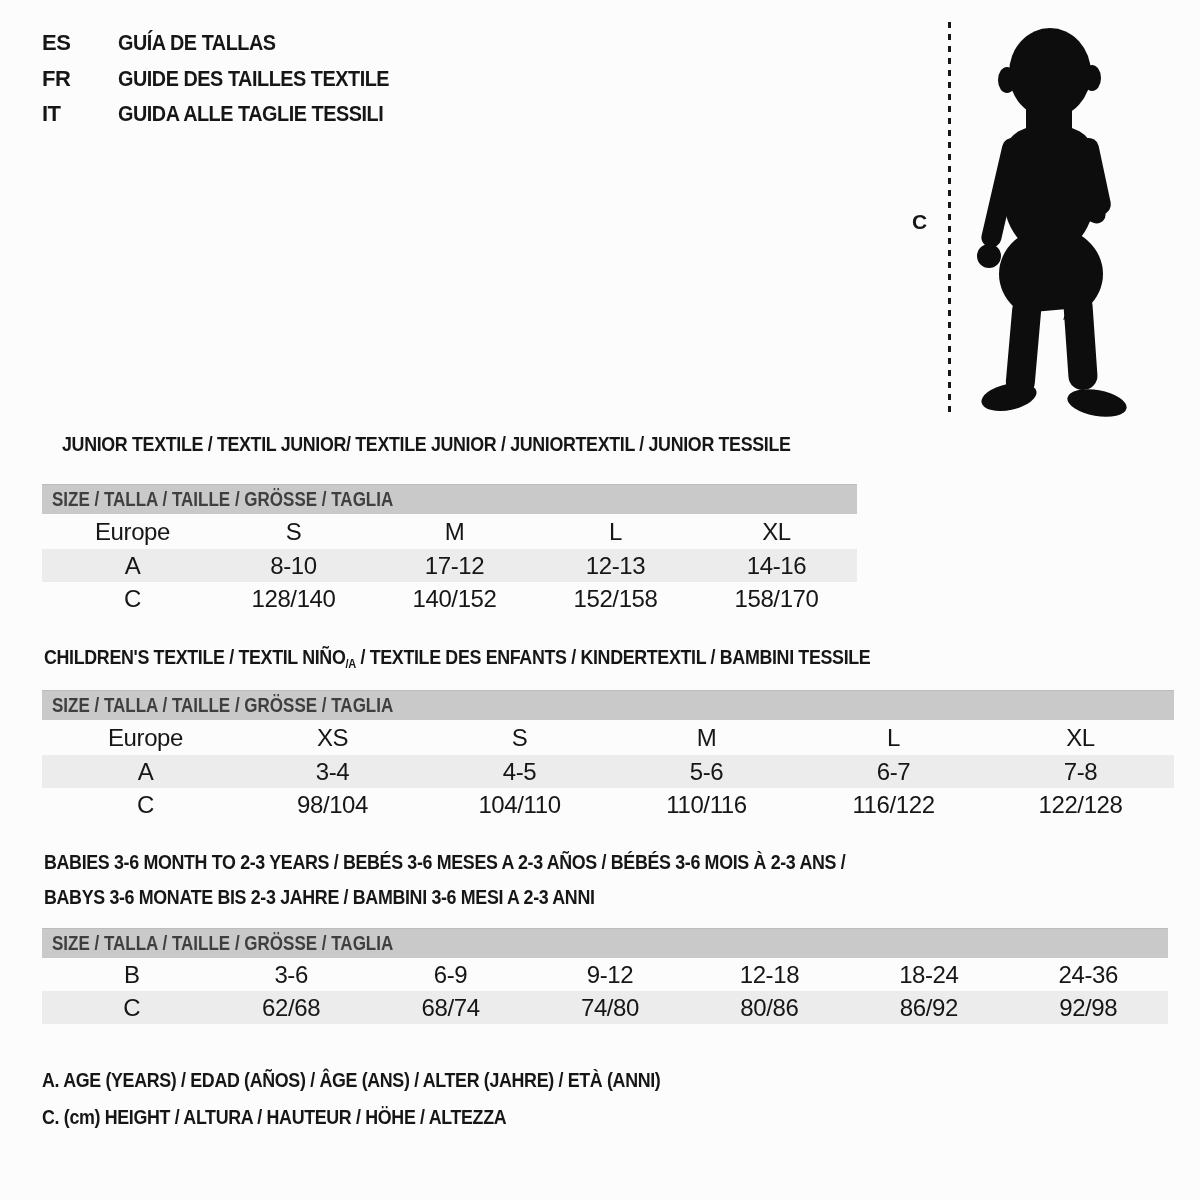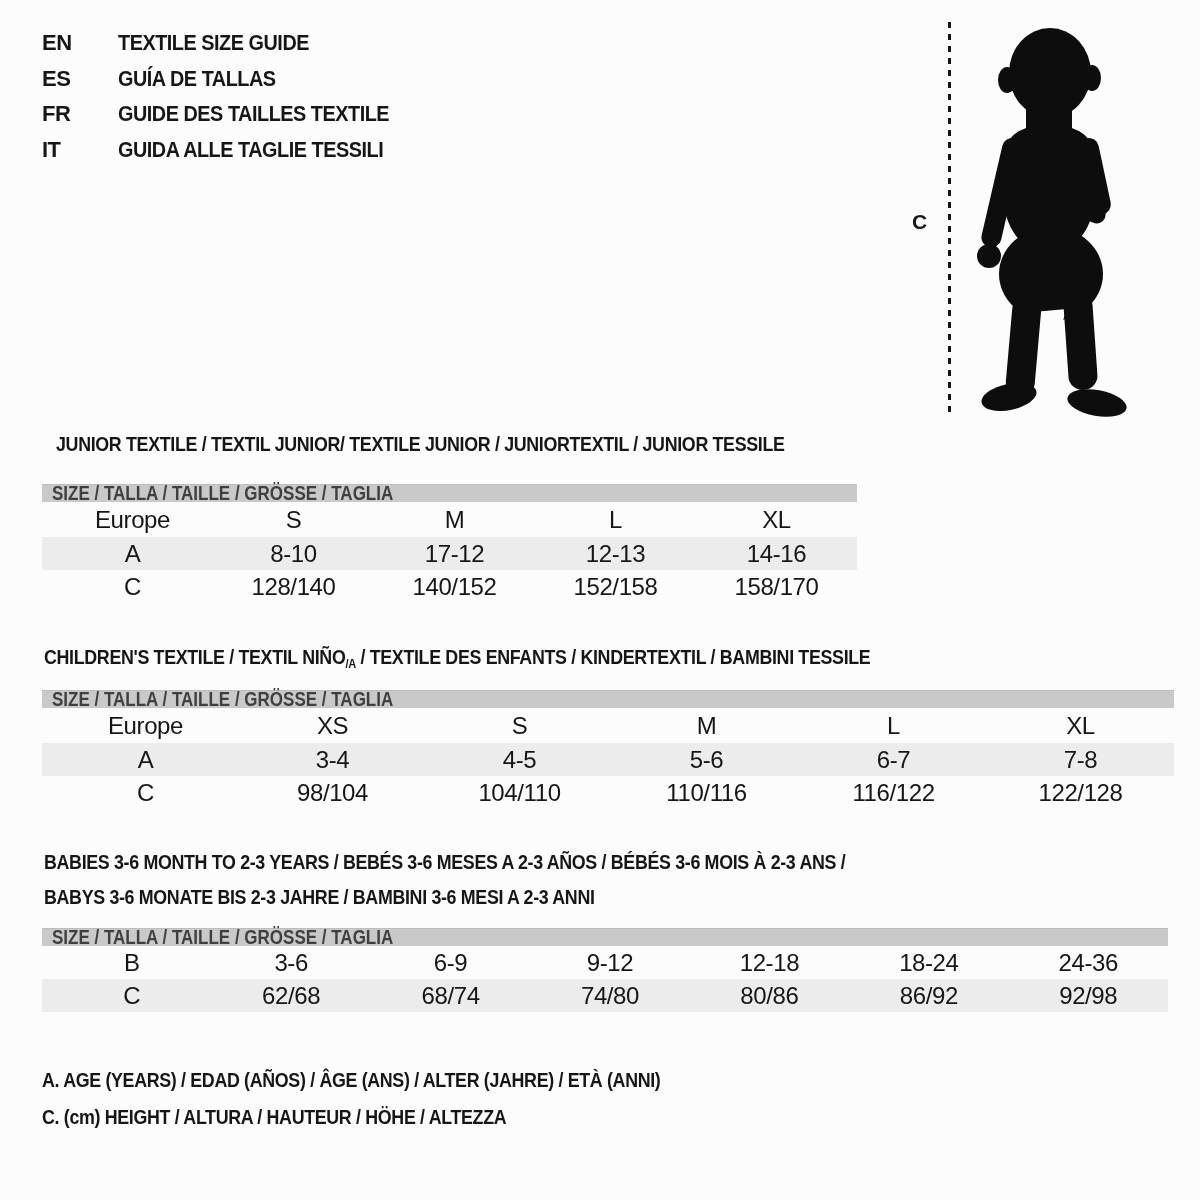--- a/index.html
+++ b/index.html
@@ -33,42 +33,38 @@
   .height-label{left:912px;top:210px;font-weight:700;font-size:21px;}
   .baby-svg{left:962px;top:16px;}
 
   
   .section-title{
     font-weight:700;font-size:21px;letter-spacing:-0.4px;white-space:nowrap;
   }
   .ttl-sub{font-size:13px;vertical-align:-4px;font-weight:700;}
   .tbl{left:42px;}
   .tbl-bar{
-    height:18px;background:#c9c9c9;border-top:1px solid #bdbdbd;
+    height:30px;background:#c9c9c9;border-top:1px solid #bdbdbd;
     display:flex;align-items:center;padding-left:10px;box-sizing:border-box;
     font-weight:700;font-size:20px;color:#3f3f3f;
   }
   .trow{display:flex;align-items:center;height:33px;font-size:24px;letter-spacing:-0.4px;}
   .trow.sizes{height:35px;}
   .trow.shaded{background:#ececec;}
   .trow .lbl{width:100px;padding-left:10px;box-sizing:border-box;}
   .trow .c{flex:1;text-align:center;}
 
   
   .legend{top:1068px;left:42px;}
   .legend-line{height:36.5px;font-weight:700;font-size:21px;letter-spacing:-0.4px;}
 </style>
 </head>
 <body>
 
 <div class="abs lang-block">
-  <div class="lang-row">
-    <span class="lang-code">EN</span>
-    <span class="lang-label condensed90">TEXTILE SIZE GUIDE</span>
-  </div>
   <div class="lang-row">
     <span class="lang-code">ES</span>
     <span class="lang-label condensed90">GUÍA DE TALLAS</span>
   </div>
   <div class="lang-row">
     <span class="lang-code">FR</span>
     <span class="lang-label condensed90">GUIDE DES TAILLES TEXTILE</span>
   </div>
   <div class="lang-row">
     <span class="lang-code">IT</span>
@@ -94,21 +90,21 @@
   </g>
   <path d="M71,296 L105,293 L89,338 Z" fill="#fcfcfc"></path>
   <g fill="#0d0d0d">
     <rect x="47" y="280" width="29" height="100" rx="14" transform="rotate(5 61 330)"></rect>
     <rect x="104" y="276" width="29" height="98" rx="14" transform="rotate(-4 118 325)"></rect>
     <ellipse cx="47" cy="381" rx="28" ry="13" transform="rotate(-12 47 381)"></ellipse>
     <ellipse cx="135" cy="387" rx="30" ry="13" transform="rotate(10 135 387)"></ellipse>
   </g>
 </svg>
 
-<div class="abs section-title" style="top:432px;left:56px;">
+<div class="abs section-title" style="top:432px;left:62px;">
   <span class="condensed">JUNIOR TEXTILE / TEXTIL JUNIOR/ TEXTILE JUNIOR / JUNIORTEXTIL / JUNIOR TESSILE</span>
 </div>
 <div class="abs tbl" style="top:484px;width:815px;">
   <div class="tbl-bar">
     <span class="condensed">SIZE / TALLA / TAILLE / GRÖSSE / TAGLIA</span>
   </div>
   <div class="trow sizes">
     <div class="c lbl">Europe</div>
     <div class="c">S</div>
     <div class="c">M</div>

